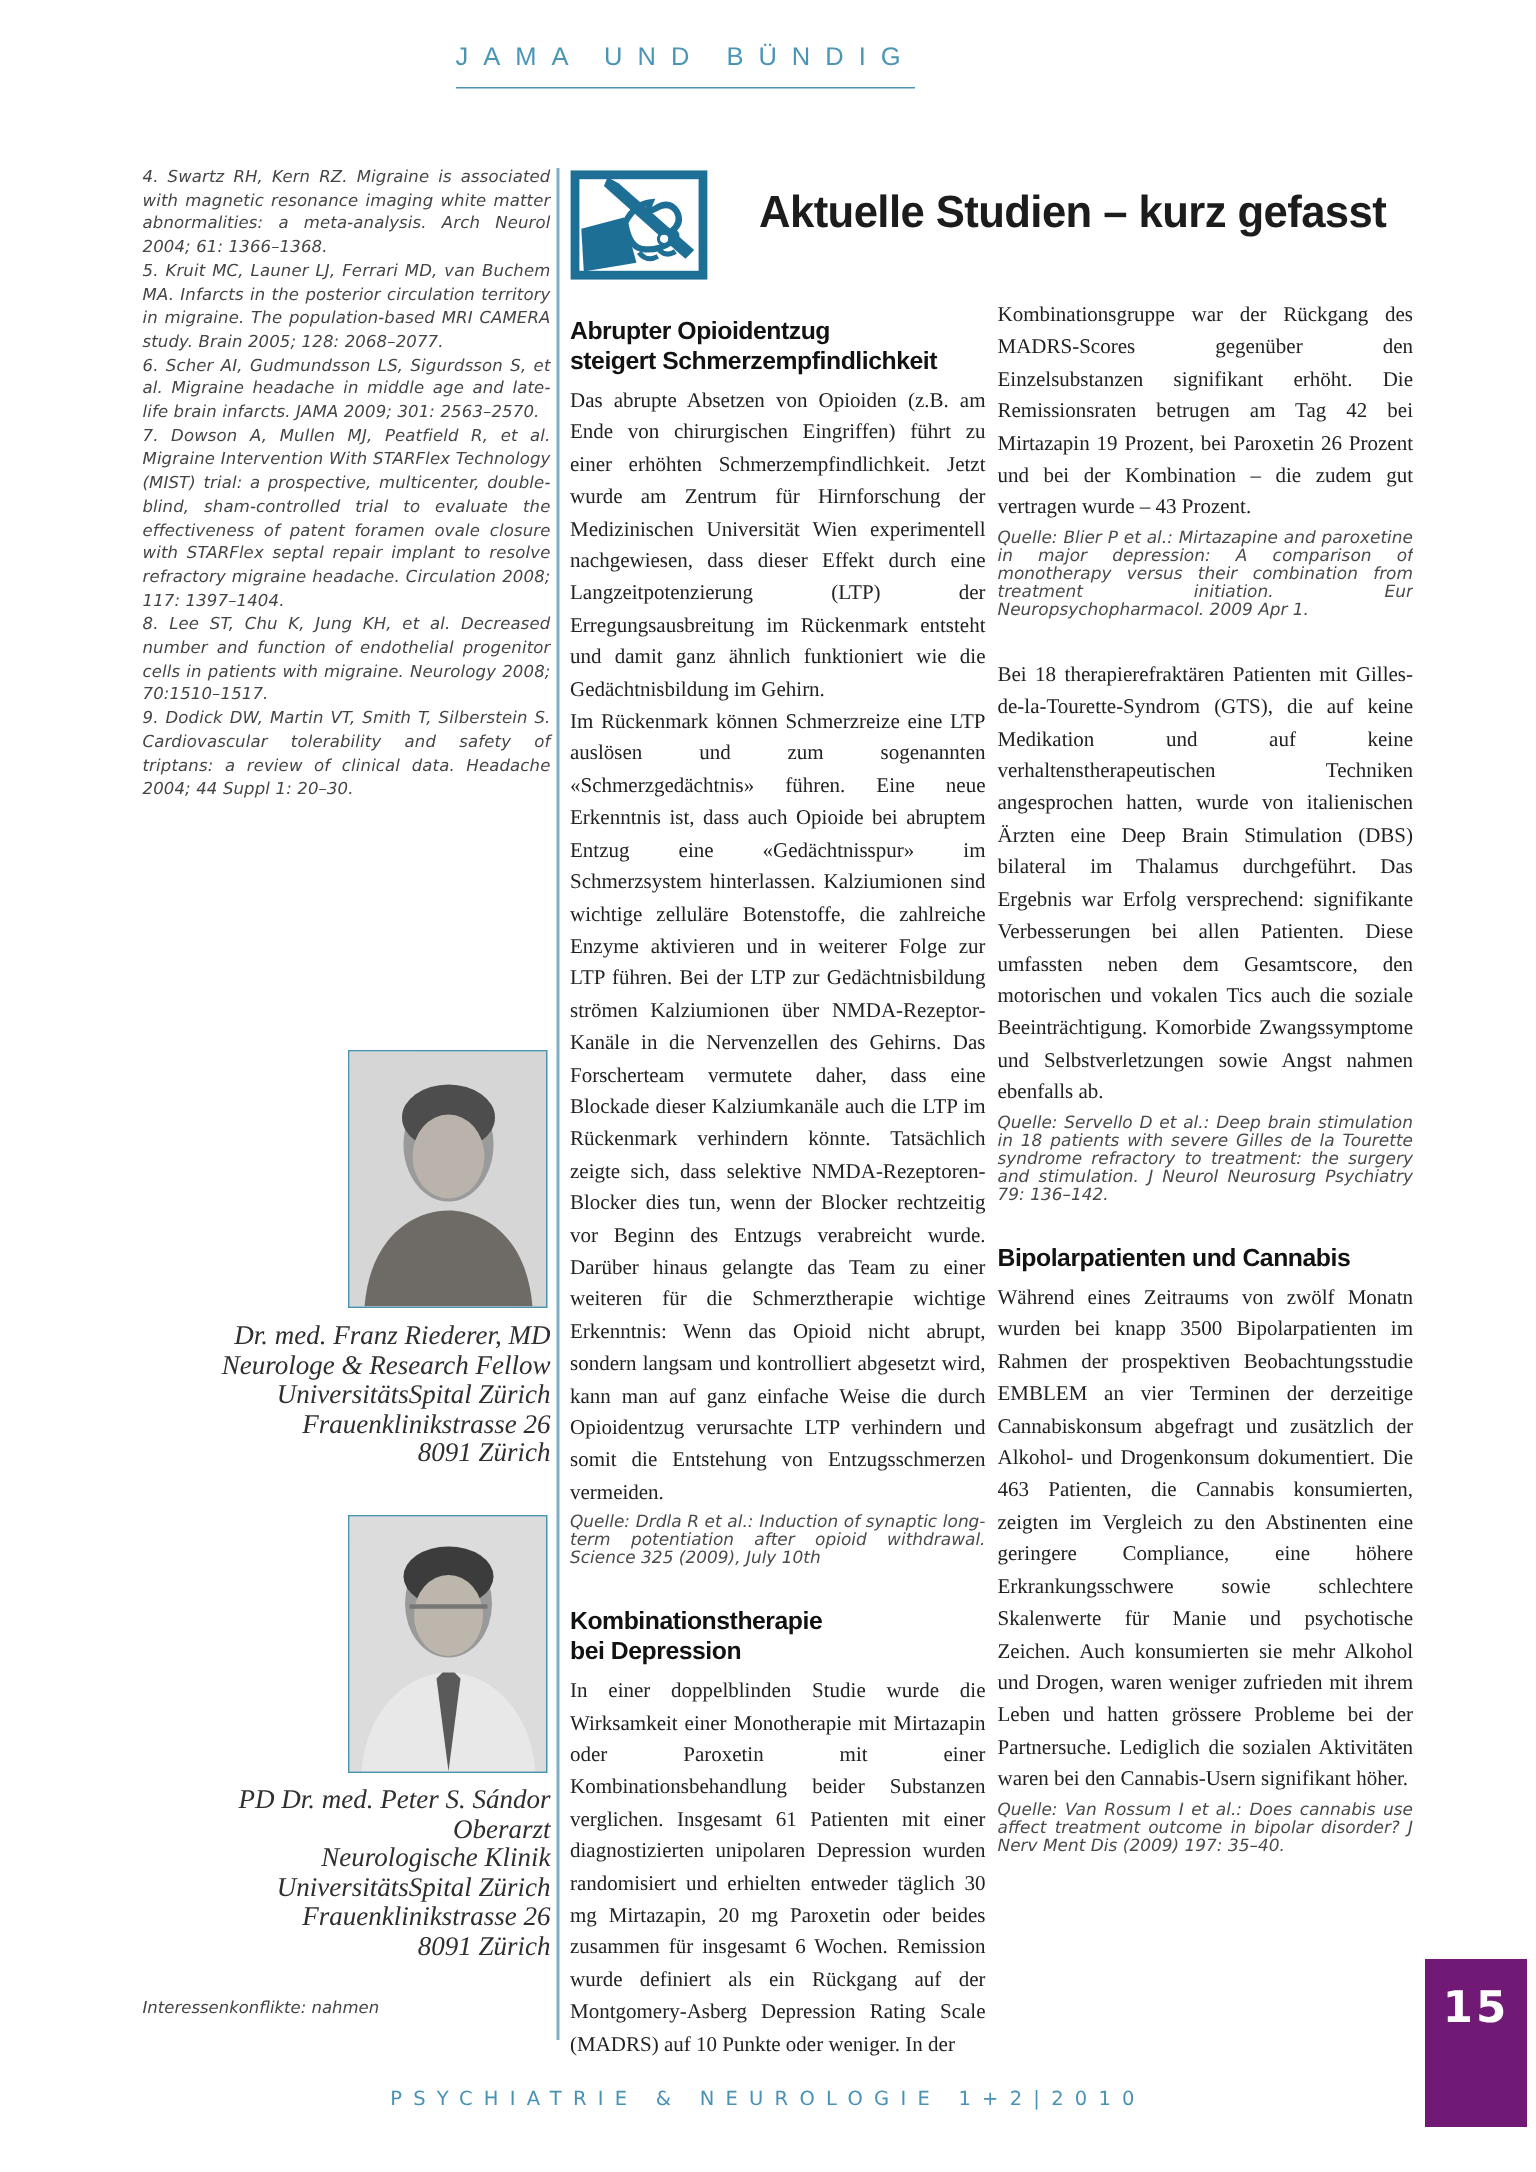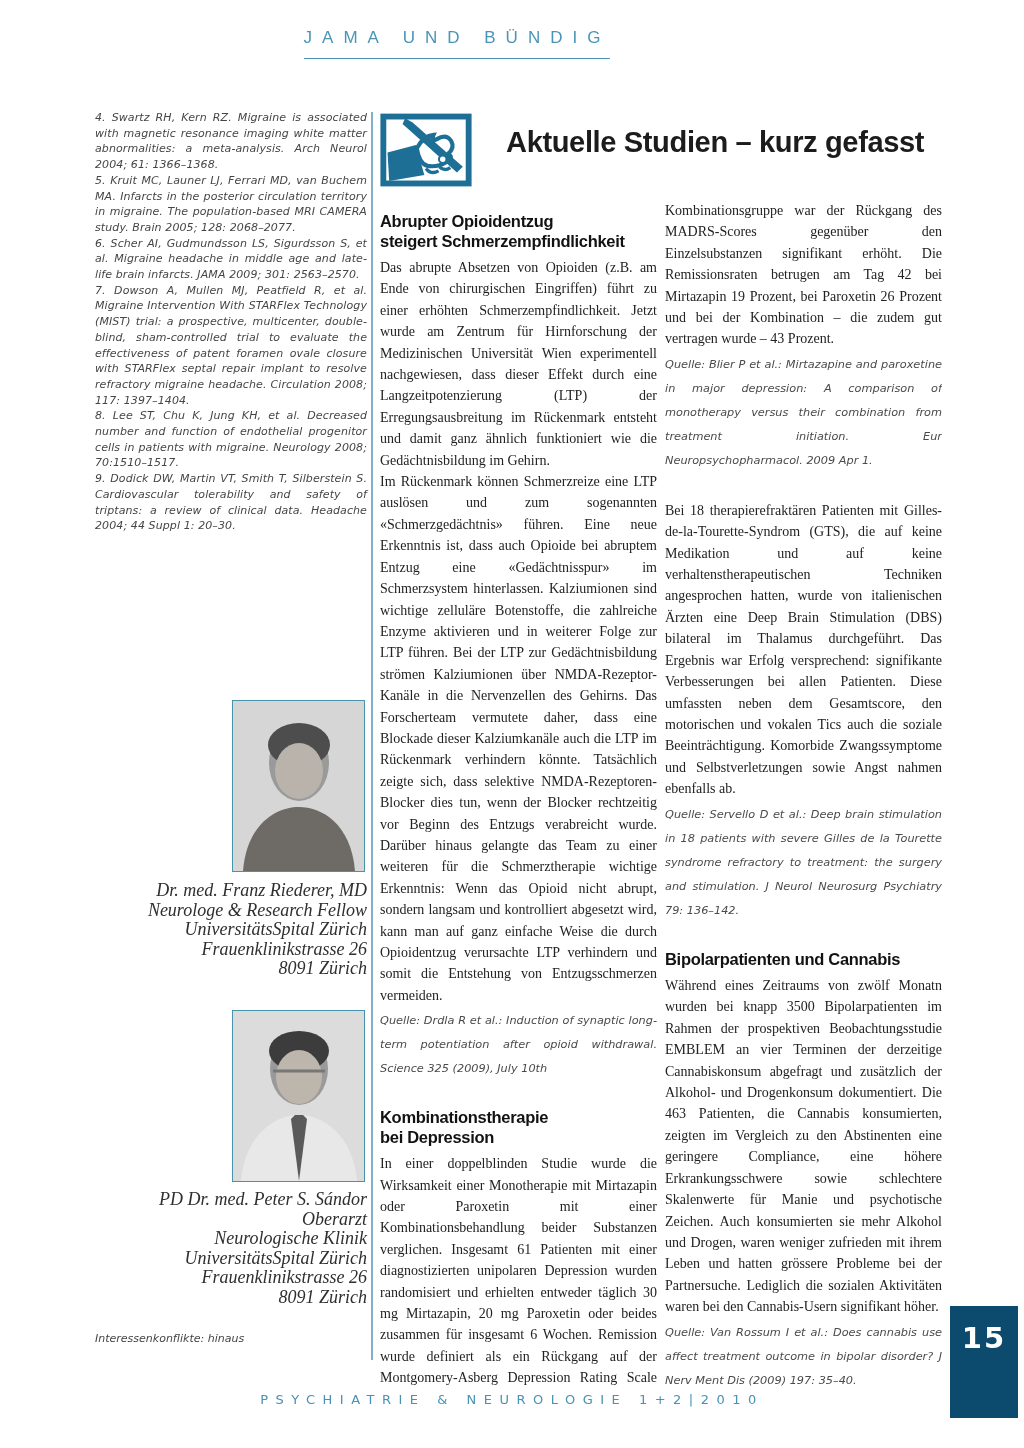--- a/index.html
+++ b/index.html
@@ -35,28 +35,28 @@
 
   
   .col{position:absolute;top:200px;width:277px;height:1190px;overflow:hidden;}
   .col-mid{left:380px;}
   .col-right{left:665px;}
   .art{margin:0 0 27px 0;}
   .art-heading{margin:12px 0 6px 0;font-family:"Liberation Sans",sans-serif;font-weight:bold;
         font-size:16.5px;line-height:19.5px;letter-spacing:-.3px;color:#121212;}
   .body-p{margin:0;font-size:14px;line-height:21.4px;text-align:justify;color:#222;}
   .quelle{margin:3px 0 0 0;font-family:"DejaVu Sans",sans-serif;font-style:italic;
-        font-size:11.3px;line-height:24px;text-align:justify;color:#4a4a4a;}
+        font-size:11.3px;line-height:12px;text-align:justify;color:#4a4a4a;}
 
   
   .footer{position:absolute;top:1392px;left:0;width:1024px;text-align:center;
         font-family:"DejaVu Sans",sans-serif;font-size:13px;letter-spacing:7.5px;color:#4892b5;}
 
   
-  .pagebox{position:absolute;left:950px;top:1306px;width:68px;height:112px;background:#0c4a6e;}
+  .pagebox{position:absolute;left:950px;top:1306px;width:68px;height:112px;background:#701a75;}
   .pagebox span{display:block;text-align:center;margin-top:15px;font-family:"DejaVu Sans",sans-serif;
         font-weight:bold;font-size:29px;letter-spacing:2px;color:#ffffff;}
 </style>
 </head>
 <body>
 
 <div class="page">
 
   <div class="kopf">
     <span class="kopf-title">JAMA UND BÜNDIG</span>
@@ -103,21 +103,21 @@
   </div>
   <div class="caption" style="top:1190px;">
     <div>PD Dr. med. Peter S. Sándor</div>
     <div>Oberarzt</div>
     <div>Neurologische Klinik</div>
     <div>UniversitätsSpital Zürich</div>
     <div>Frauenklinikstrasse 26</div>
     <div>8091 Zürich</div>
   </div>
 
-  <div class="conflict">Interessenkonflikte: hinaus</div>
+  <div class="conflict">Interessenkonflikte: nahmen</div>
 
   <div class="mast-icon">
     <svg width="92" height="74" viewBox="0 0 110 88">
       <rect x="4" y="4" width="102" height="80" fill="#ffffff" stroke="#1e6f96" stroke-width="7"></rect>
       <polygon points="9,47 43,38 53,74 11,81" fill="#1e6f96"></polygon>
       <path d="M44,42 Q52,27 64,26 Q60,35 68,31 Q79,24 85,33 Q90,42 81,49 Q89,52 80,58 Q69,65 57,63 Q47,61 44,42 Z" fill="#ffffff" stroke="#1e6f96" stroke-width="5"></path>
       <path d="M55,66 q6,8 15,3 M71,64 q6,6 13,1" stroke="#1e6f96" stroke-width="4" fill="none"></path>
       <polygon points="30,6 39,11 99,64 92,71 27,13" fill="#1e6f96"></polygon>
       <circle cx="75" cy="55" r="4.5" fill="#ffffff" stroke="#1e6f96" stroke-width="2.5"></circle>
     </svg>

